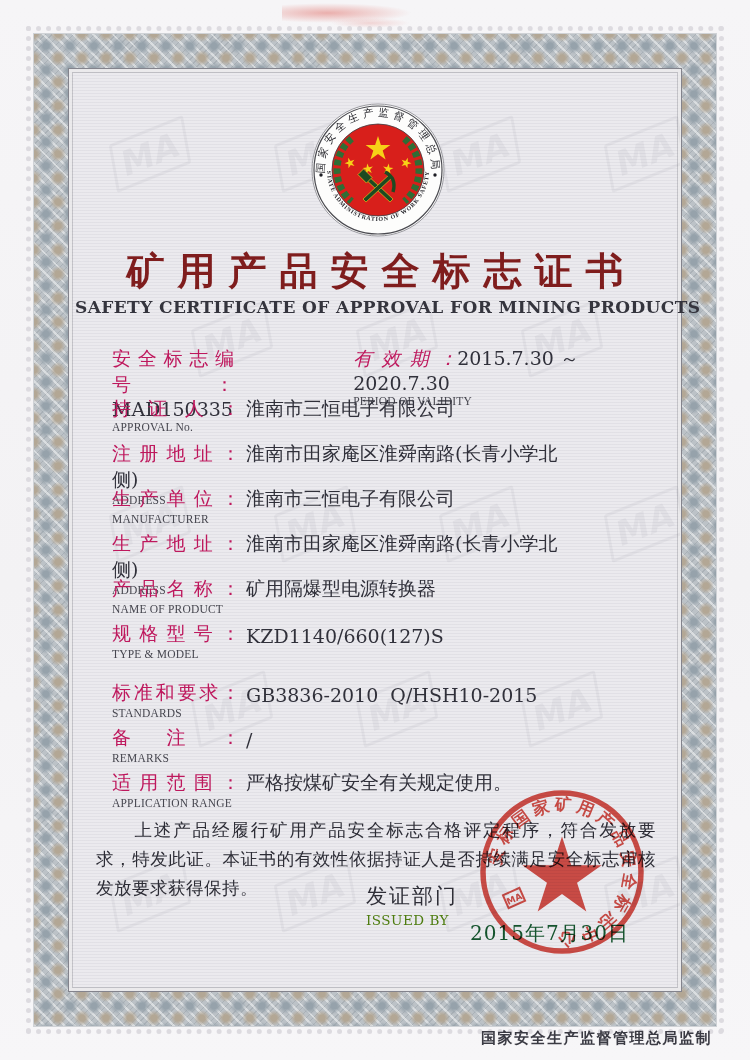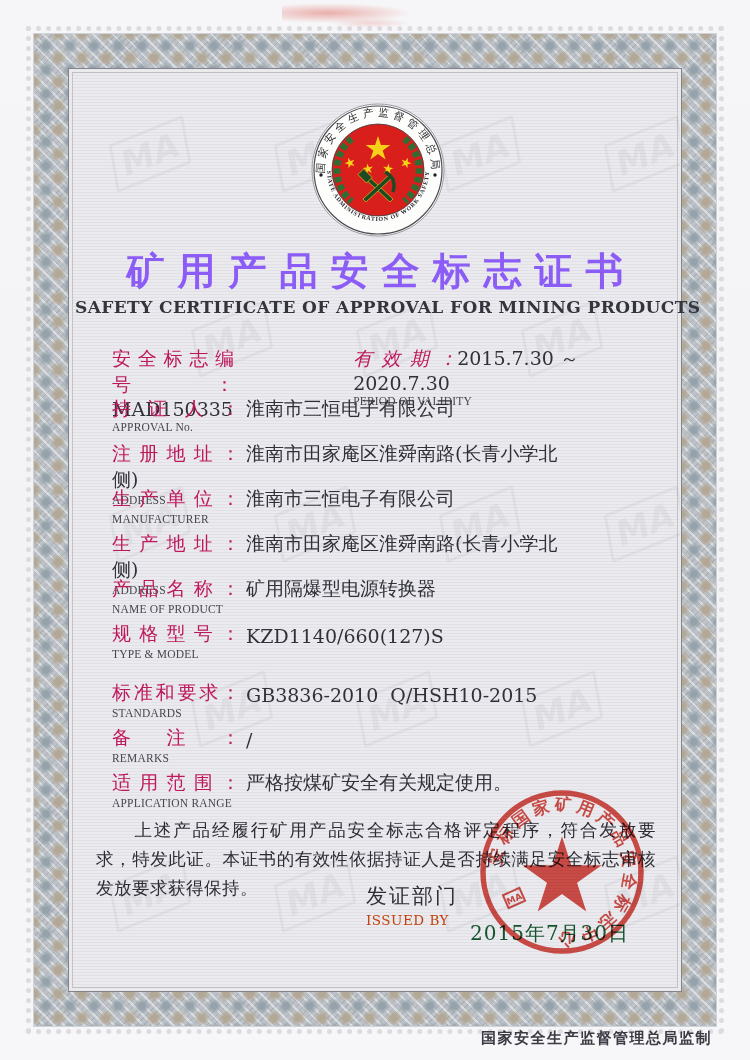--- a/index.html
+++ b/index.html
@@ -39,21 +39,21 @@
     font-family:"DejaVu Sans","Liberation Sans",sans-serif;
     font-weight:bold;font-size:34px;color:#6d6d7c;opacity:.07;
     border:3px solid currentColor;padding:1px 7px;border-radius:3px;
     transform:rotate(-22deg) skewX(-12deg);
   }
   
   .abs{position:absolute;z-index:5;}
   .emblem{left:308px;top:100px;width:140px;height:140px;}
   .title{
     left:75px;top:246px;width:600px;text-align:center;
-    font-size:38px;font-weight:bold;letter-spacing:13px;color:#8b5cf6;
+    font-size:38px;font-weight:bold;letter-spacing:13px;color:#7f1d1d;
     text-indent:13px;white-space:nowrap;
   }
   .subtitle{
     left:75px;top:297px;width:600px;text-align:center;
     font-size:17px;font-weight:bold;color:#34343d;letter-spacing:.4px;white-space:nowrap;
   }
   .zh-label{
     display:inline-block;text-align:justify;text-align-last:justify;
     font-size:19px;color:#be185d;vertical-align:bottom;
   }
@@ -71,21 +71,21 @@
   .row{height:40px;margin-bottom:5px;}
   .row .zh-label{width:128px;}
   .row .value{margin-left:6px;}
   .row:nth-child(7){margin-top:19px;}
   .statement{
     left:96px;top:816px;width:560px;font-size:17.5px;line-height:29px;
     text-indent:2.2em;letter-spacing:.5px;color:#2d2d36;text-align:justify;
   }
   .issuedby{left:366px;top:882px;width:130px;text-align:left;}
   .issuedby .zh{font-size:21px;letter-spacing:2px;color:#2e2e37;}
-  .issuedby .en{font-size:13.5px;color:#c2410c;margin-top:2px;letter-spacing:.5px;}
+  .issuedby .en{font-size:13.5px;color:#4d7c0f;margin-top:2px;letter-spacing:.5px;}
   .seal{left:476px;top:786px;width:172px;height:172px;z-index:7;mix-blend-mode:multiply;opacity:.92;}
   .issue-date{
     left:470px;top:920px;z-index:6;font-size:20px;color:#14532d;letter-spacing:1px;
   }
   .maker{
     left:0;top:1029px;width:712px;text-align:right;z-index:4;
     font-size:15px;font-weight:600;letter-spacing:1.5px;color:#3a3a43;
   }
   .smudge1{left:282px;top:3px;width:130px;height:20px;z-index:2;
     background:radial-gradient(ellipse at 35% 50%,rgba(215,60,50,.38),rgba(215,60,50,0) 70%);}

